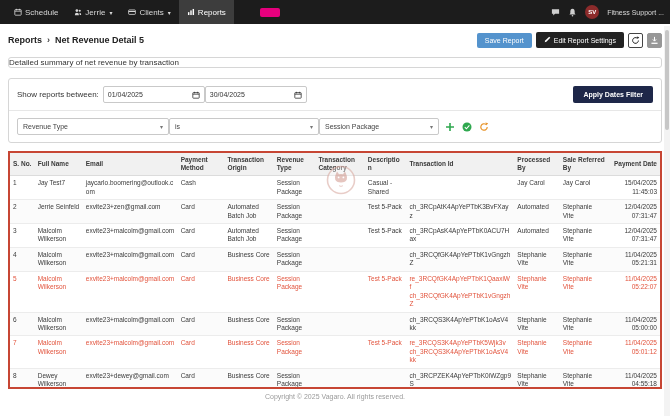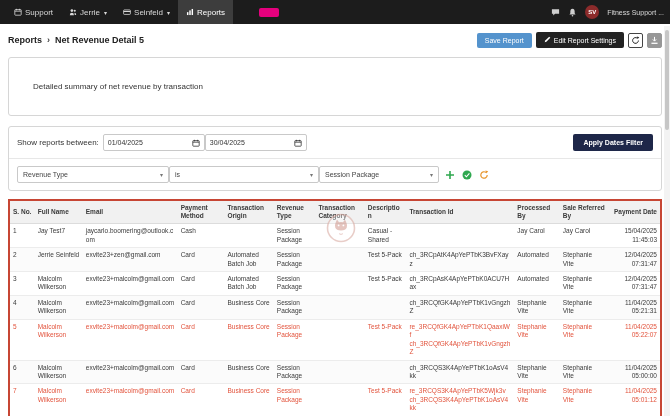--- a/index.html
+++ b/index.html
@@ -27,21 +27,21 @@
   .breadcrumb .sep { font-weight: bold; color: #444; }
   .header-actions { margin-left: auto; display: flex; align-items: center; gap: 4px; }
   .btn { border: none; border-radius: 2px; color: #fff; font-size: 7px; font-family: inherit; padding: 4px 8px; display: flex; align-items: center; gap: 3px; cursor: pointer; line-height: 1; }
   .btn-save { background: var(--accent-blue, #5493cd); }
   .btn-edit { background: var(--dark-button, #222); }
   .btn-edit svg { width: 7px; height: 7px; }
   .icon-btn { width: 15px; height: 15px; border-radius: 2px; display: flex; align-items: center; justify-content: center; cursor: pointer; }
   .icon-btn svg { width: 9px; height: 9px; }
   .icon-btn.refresh { background: #fff; border: 1px solid #444; color: #222; }
   .icon-btn.export { background: #979797; border: 1px solid #979797; color: #fff; }
-  .desc-box { border: 1px solid #d6d6d6; border-radius: 3px; padding: 24px; font-size: 8px; color: #333; margin-bottom: 10px; background: #fff; }
+  .desc-box { border: 1px solid #d6d6d6; border-radius: 3px; padding: 0; font-size: 8px; color: #333; margin-bottom: 10px; background: #fff; }
   
   .filter-box { border: 1px solid #d6d6d6; border-radius: 3px; margin-bottom: 8px; background: #fff; }
   .filter-row { display: flex; align-items: center; padding: 7px 8px; }
   .filter-row.second { border-top: 1px solid #e7e7e7; }
   .filter-label { font-size: 8px; color: #333; margin-right: 4px; }
   .date-input { width: 102px; height: 17px; border: 1px solid #c9c9c9; border-radius: 2px; background: #fff; display: flex; align-items: center; justify-content: space-between; padding: 0 4px; font-size: 7px; color: #333; cursor: text; }
   .date-input svg { width: 8px; height: 8px; color: #333; }
   .apply-btn { margin-left: auto; background: var(--navy, #1e2749); color: #fff; font-size: 7px; font-weight: bold; border: none; border-radius: 2px; padding: 5px 10px; font-family: inherit; cursor: pointer; }
   .select { height: 17px; border: 1px solid #c9c9c9; border-radius: 2px; background: #fff; display: flex; align-items: center; justify-content: space-between; padding: 0 5px; font-size: 7px; color: #444; cursor: pointer; }
   .select .sel-caret { font-size: 6px; color: #777; margin-left: 6px; }
@@ -71,42 +71,42 @@
 
 <nav class="navbar">
   <div class="nav-items">
       <div class="nav-item">
         <span class="nicon">
           <svg viewBox="0 0 10 10">
             <rect x="1" y="2" width="8" height="7" rx="0.8" fill="none" stroke="currentColor"></rect>
             <path d="M1 4 H9 M3 1 V3 M7 1 V3" stroke="currentColor" fill="none"></path>
           </svg>
         </span>
-        <span>Support</span>
+        <span>Schedule</span>
       </div>
       <div class="nav-item">
         <span class="nicon">
           <svg viewBox="0 0 10 10">
             <circle cx="3.6" cy="3.2" r="1.7" fill="currentColor"></circle>
             <path d="M1 9 Q1 6 3.6 6 Q6.2 6 6.2 9 Z" fill="currentColor"></path>
             <circle cx="7.2" cy="3.4" r="1.3" fill="currentColor"></circle>
             <path d="M6.8 6 Q9 6.2 9 8.6 L7.2 8.6 Z" fill="currentColor"></path>
           </svg>
         </span>
         <span>Jerrie</span>
         <span class="caret">▾</span>
       </div>
       <div class="nav-item">
         <span class="nicon">
           <svg viewBox="0 0 10 10">
             <rect x="0.8" y="2.4" width="8.4" height="5.6" rx="0.8" fill="none" stroke="currentColor"></rect>
             <rect x="0.8" y="3.7" width="8.4" height="1.3" fill="currentColor"></rect>
           </svg>
         </span>
-        <span>Seinfeld</span>
+        <span>Clients</span>
         <span class="caret">▾</span>
       </div>
       <div class="nav-item active">
         <span class="nicon">
           <svg viewBox="0 0 10 10">
             <rect x="1.2" y="5.2" width="1.8" height="3.6" fill="currentColor"></rect>
             <rect x="4.1" y="3" width="1.8" height="5.8" fill="currentColor"></rect>
             <rect x="7" y="1.2" width="1.8" height="7.6" fill="currentColor"></rect>
           </svg>
         </span>

